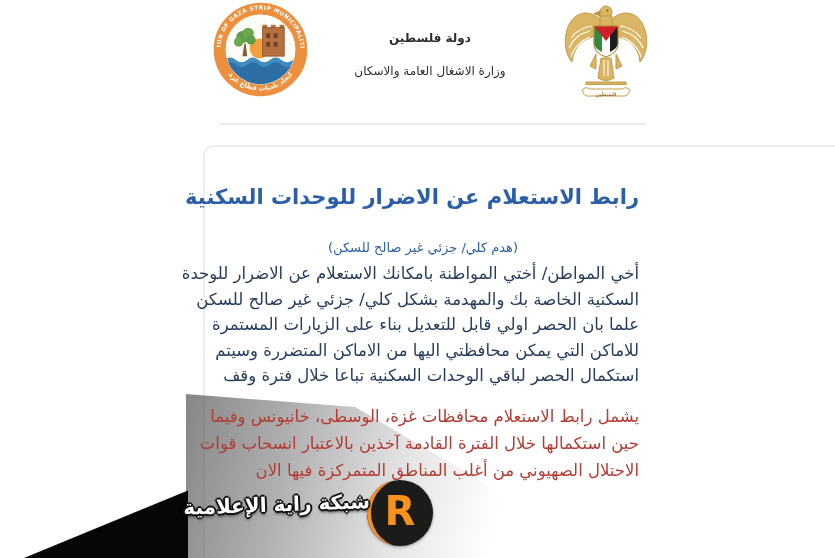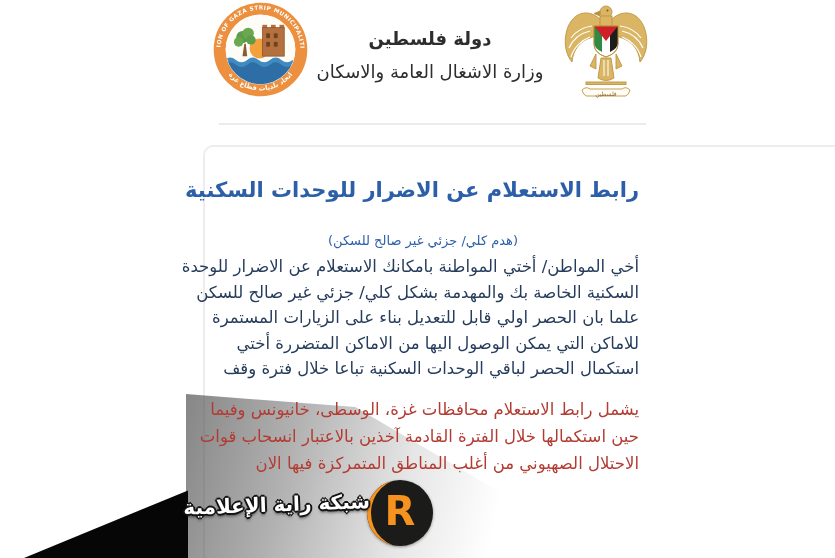--- a/index.html
+++ b/index.html
@@ -4,31 +4,31 @@
 <style>
   html,body{margin:0;padding:0;background:#ffffff;}
   .page{
     position:relative;width:835px;height:558px;overflow:hidden;background:#fff;
     font-family:"DejaVu Sans",sans-serif;
   }
   
   .logo-muni{position:absolute;left:213px;top:2px;width:95px;height:95px;}
   .header-text{
     position:absolute;left:300px;top:22px;width:260px;text-align:center;
-    direction:rtl;color:#2d2d2d;line-height:33px;font-size:18px;
+    direction:rtl;color:#2d2d2d;line-height:33px;font-size:12px;
   }
   .header-text .l1{font-weight:600;}
   .emblem{position:absolute;left:556px;top:0px;width:100px;height:104px;}
   .divider{position:absolute;left:219px;top:123px;width:427px;height:2px;background:#ebebeb;}
   
   .content-box{
     position:absolute;left:203px;top:145px;width:690px;height:450px;
     background:#fff;border:2px solid #ededed;border-radius:10px 0 0 0;
   }
-  .column{position:absolute;left:207px;top:149px;width:432px;direction:rtl;z-index:2;}
+  .column{position:absolute;left:207px;top:156px;width:432px;direction:rtl;z-index:2;}
   .doc-title{
     margin:27px 0 0 0;font-size:21px;line-height:29px;font-weight:bold;
     text-align:center;color:var(--title-blue,#2c5fa8);white-space:nowrap;
   }
   .doc-subtitle{
     margin:23px 0 0 0;font-size:13px;line-height:26px;font-weight:400;
     text-align:center;color:var(--title-blue,#2c5fa8);white-space:nowrap;
   }
   .body-par{color:var(--body-navy,#263c5c);font-size:16.5px;}
   .body-par .line{line-height:25.5px;text-align:right;white-space:nowrap;}
@@ -166,21 +166,21 @@
   <section class="content-box"></section>
 
   <div class="column">
     <h1 class="doc-title">رابط الاستعلام عن الاضرار للوحدات السكنية</h1>
     <h2 class="doc-subtitle">(هدم كلي/ جزئي غير صالح للسكن)</h2>
 
     <div class="body-par">
       <div class="line">أخي المواطن/ أختي المواطنة بامكانك الاستعلام عن الاضرار للوحدة</div>
       <div class="line">السكنية الخاصة بك والمهدمة بشكل كلي/ جزئي غير صالح للسكن</div>
       <div class="line">علما بان الحصر اولي قابل للتعديل بناء على الزيارات المستمرة</div>
-      <div class="line">للاماكن التي يمكن الوصول اليها من الاماكن المتضررة أختي</div>
+      <div class="line">للاماكن التي يمكن محافظتي اليها من الاماكن المتضررة وسيتم</div>
       <div class="line">استكمال الحصر لباقي الوحدات السكنية تباعا خلال فترة وقف</div>
     </div>
 
     <div class="alert-par">
       <div class="line">يشمل رابط الاستعلام محافظات غزة، الوسطى، خانيونس وفيما</div>
       <div class="line">حين استكمالها خلال الفترة القادمة آخذين بالاعتبار انسحاب قوات</div>
       <div class="line">الاحتلال الصهيوني من أغلب المناطق المتمركزة فيها الان</div>
     </div>
   </div>
 

